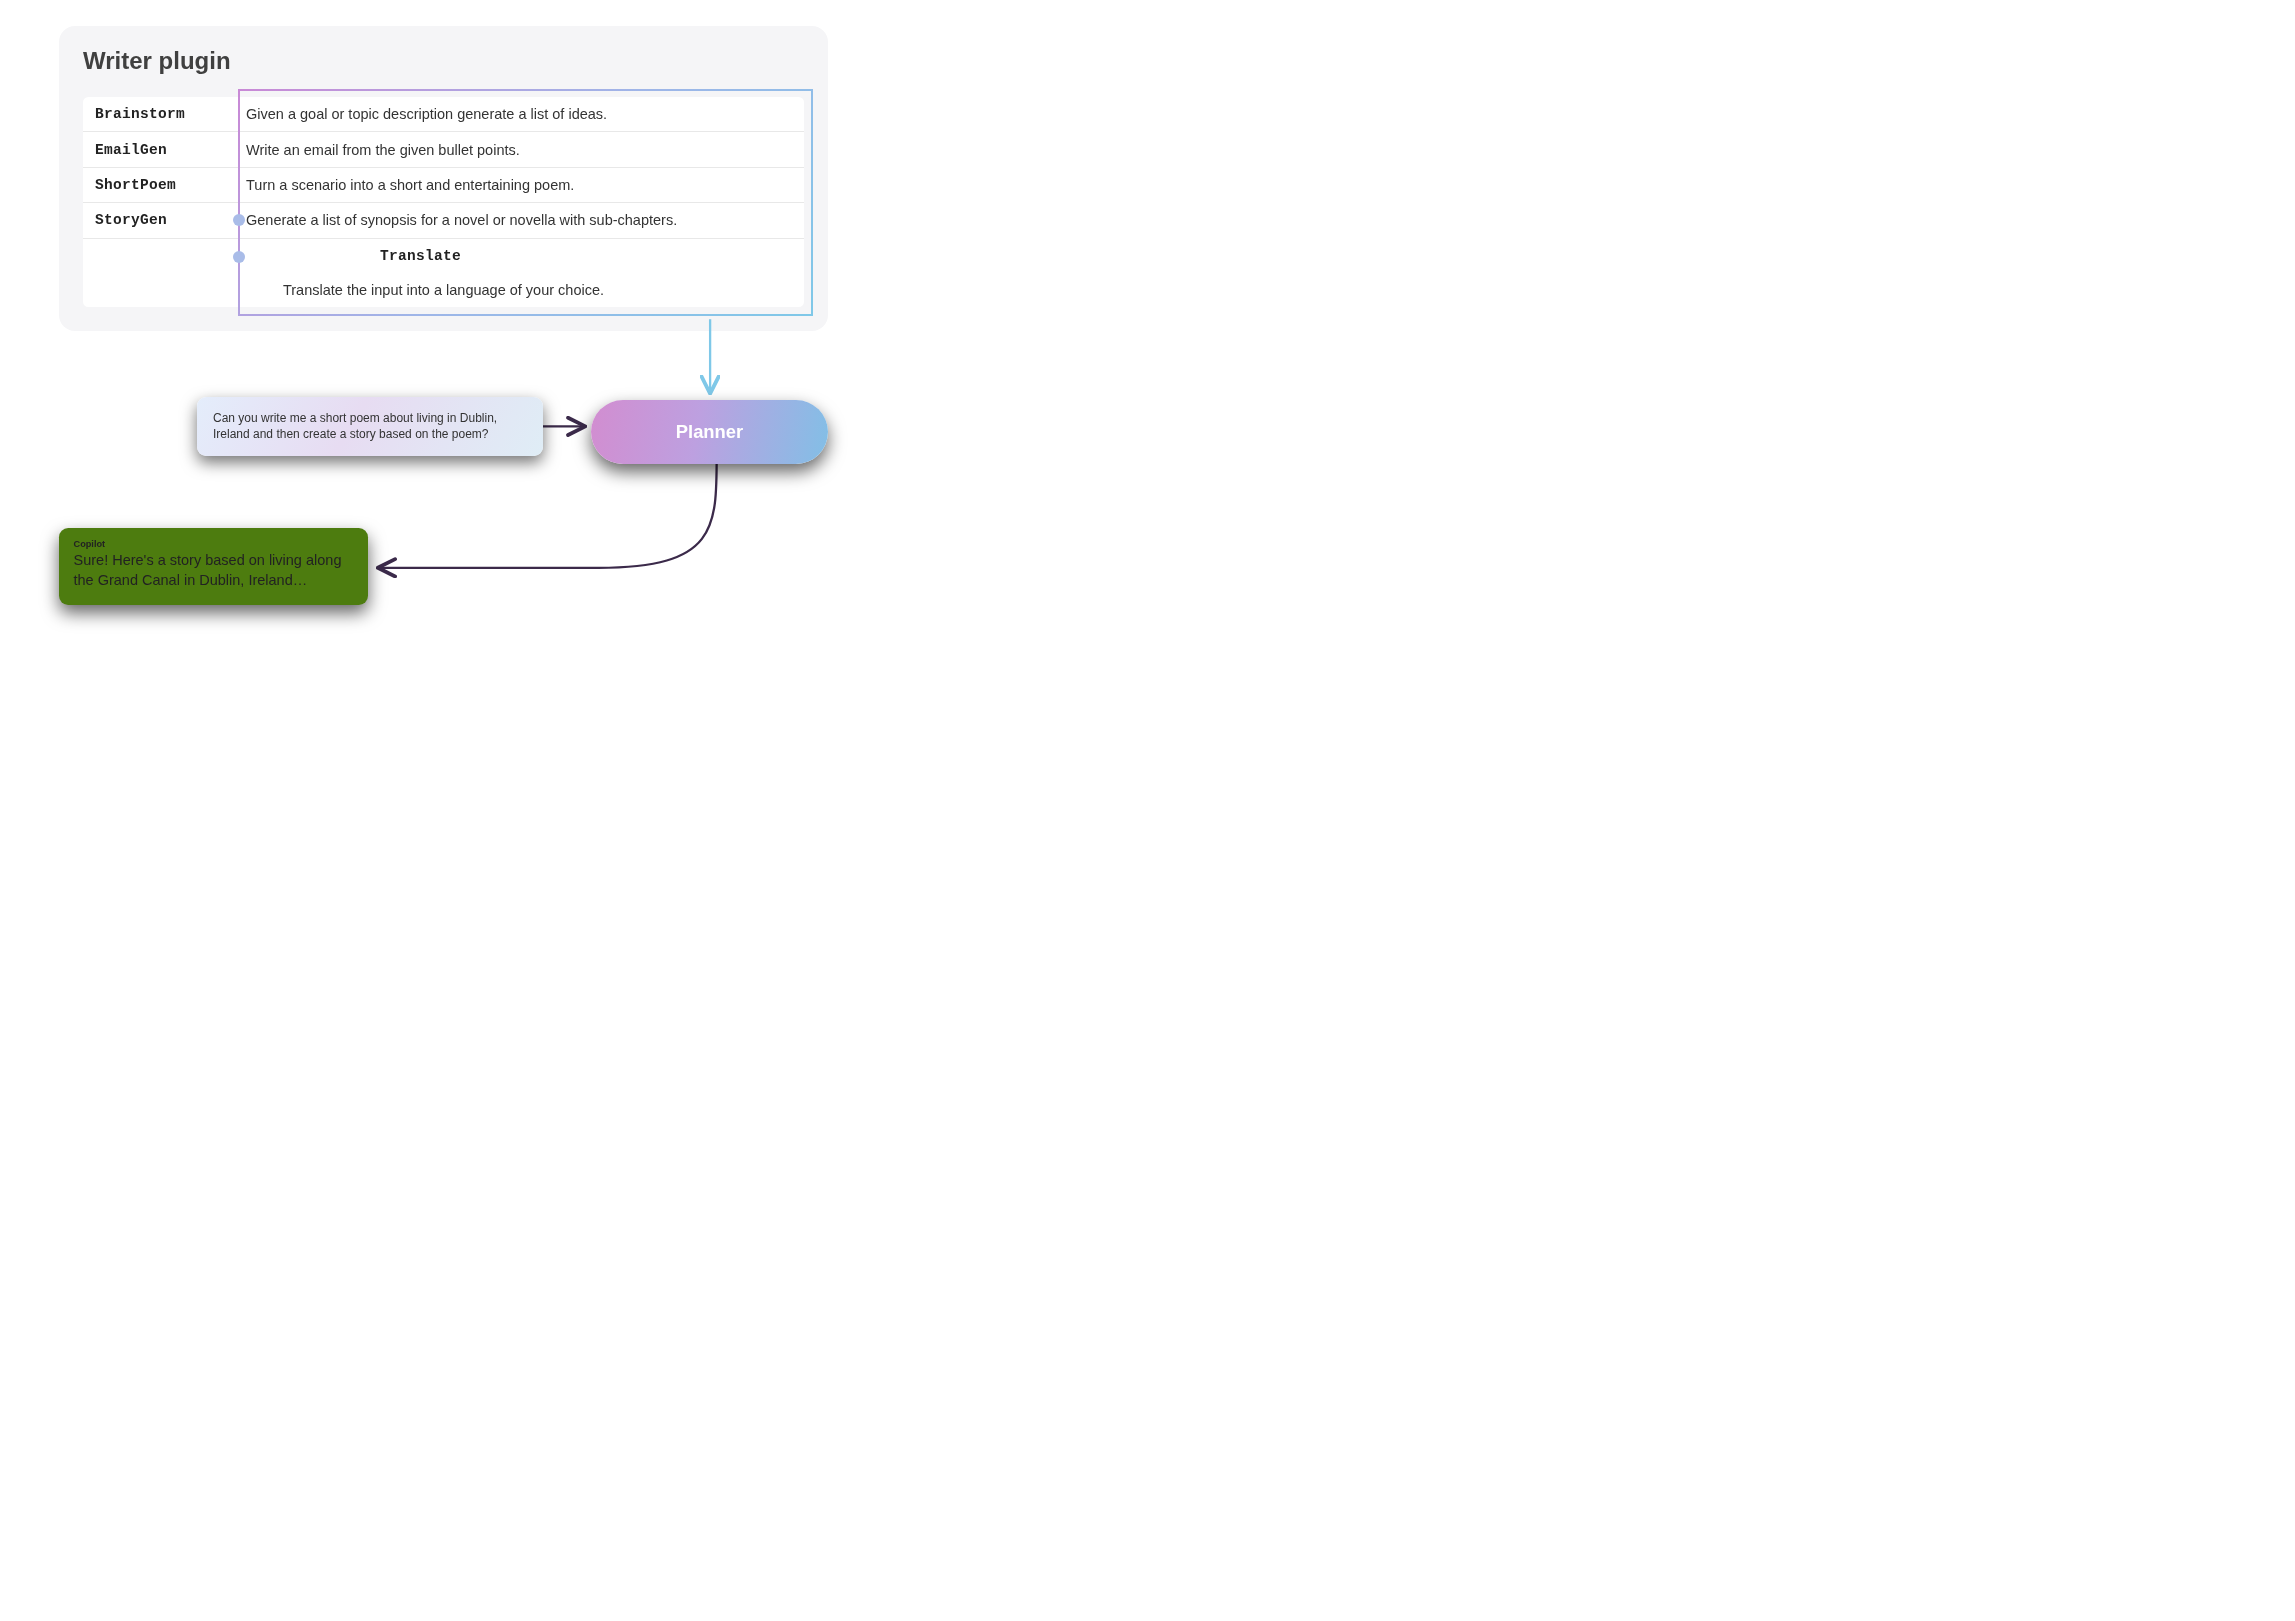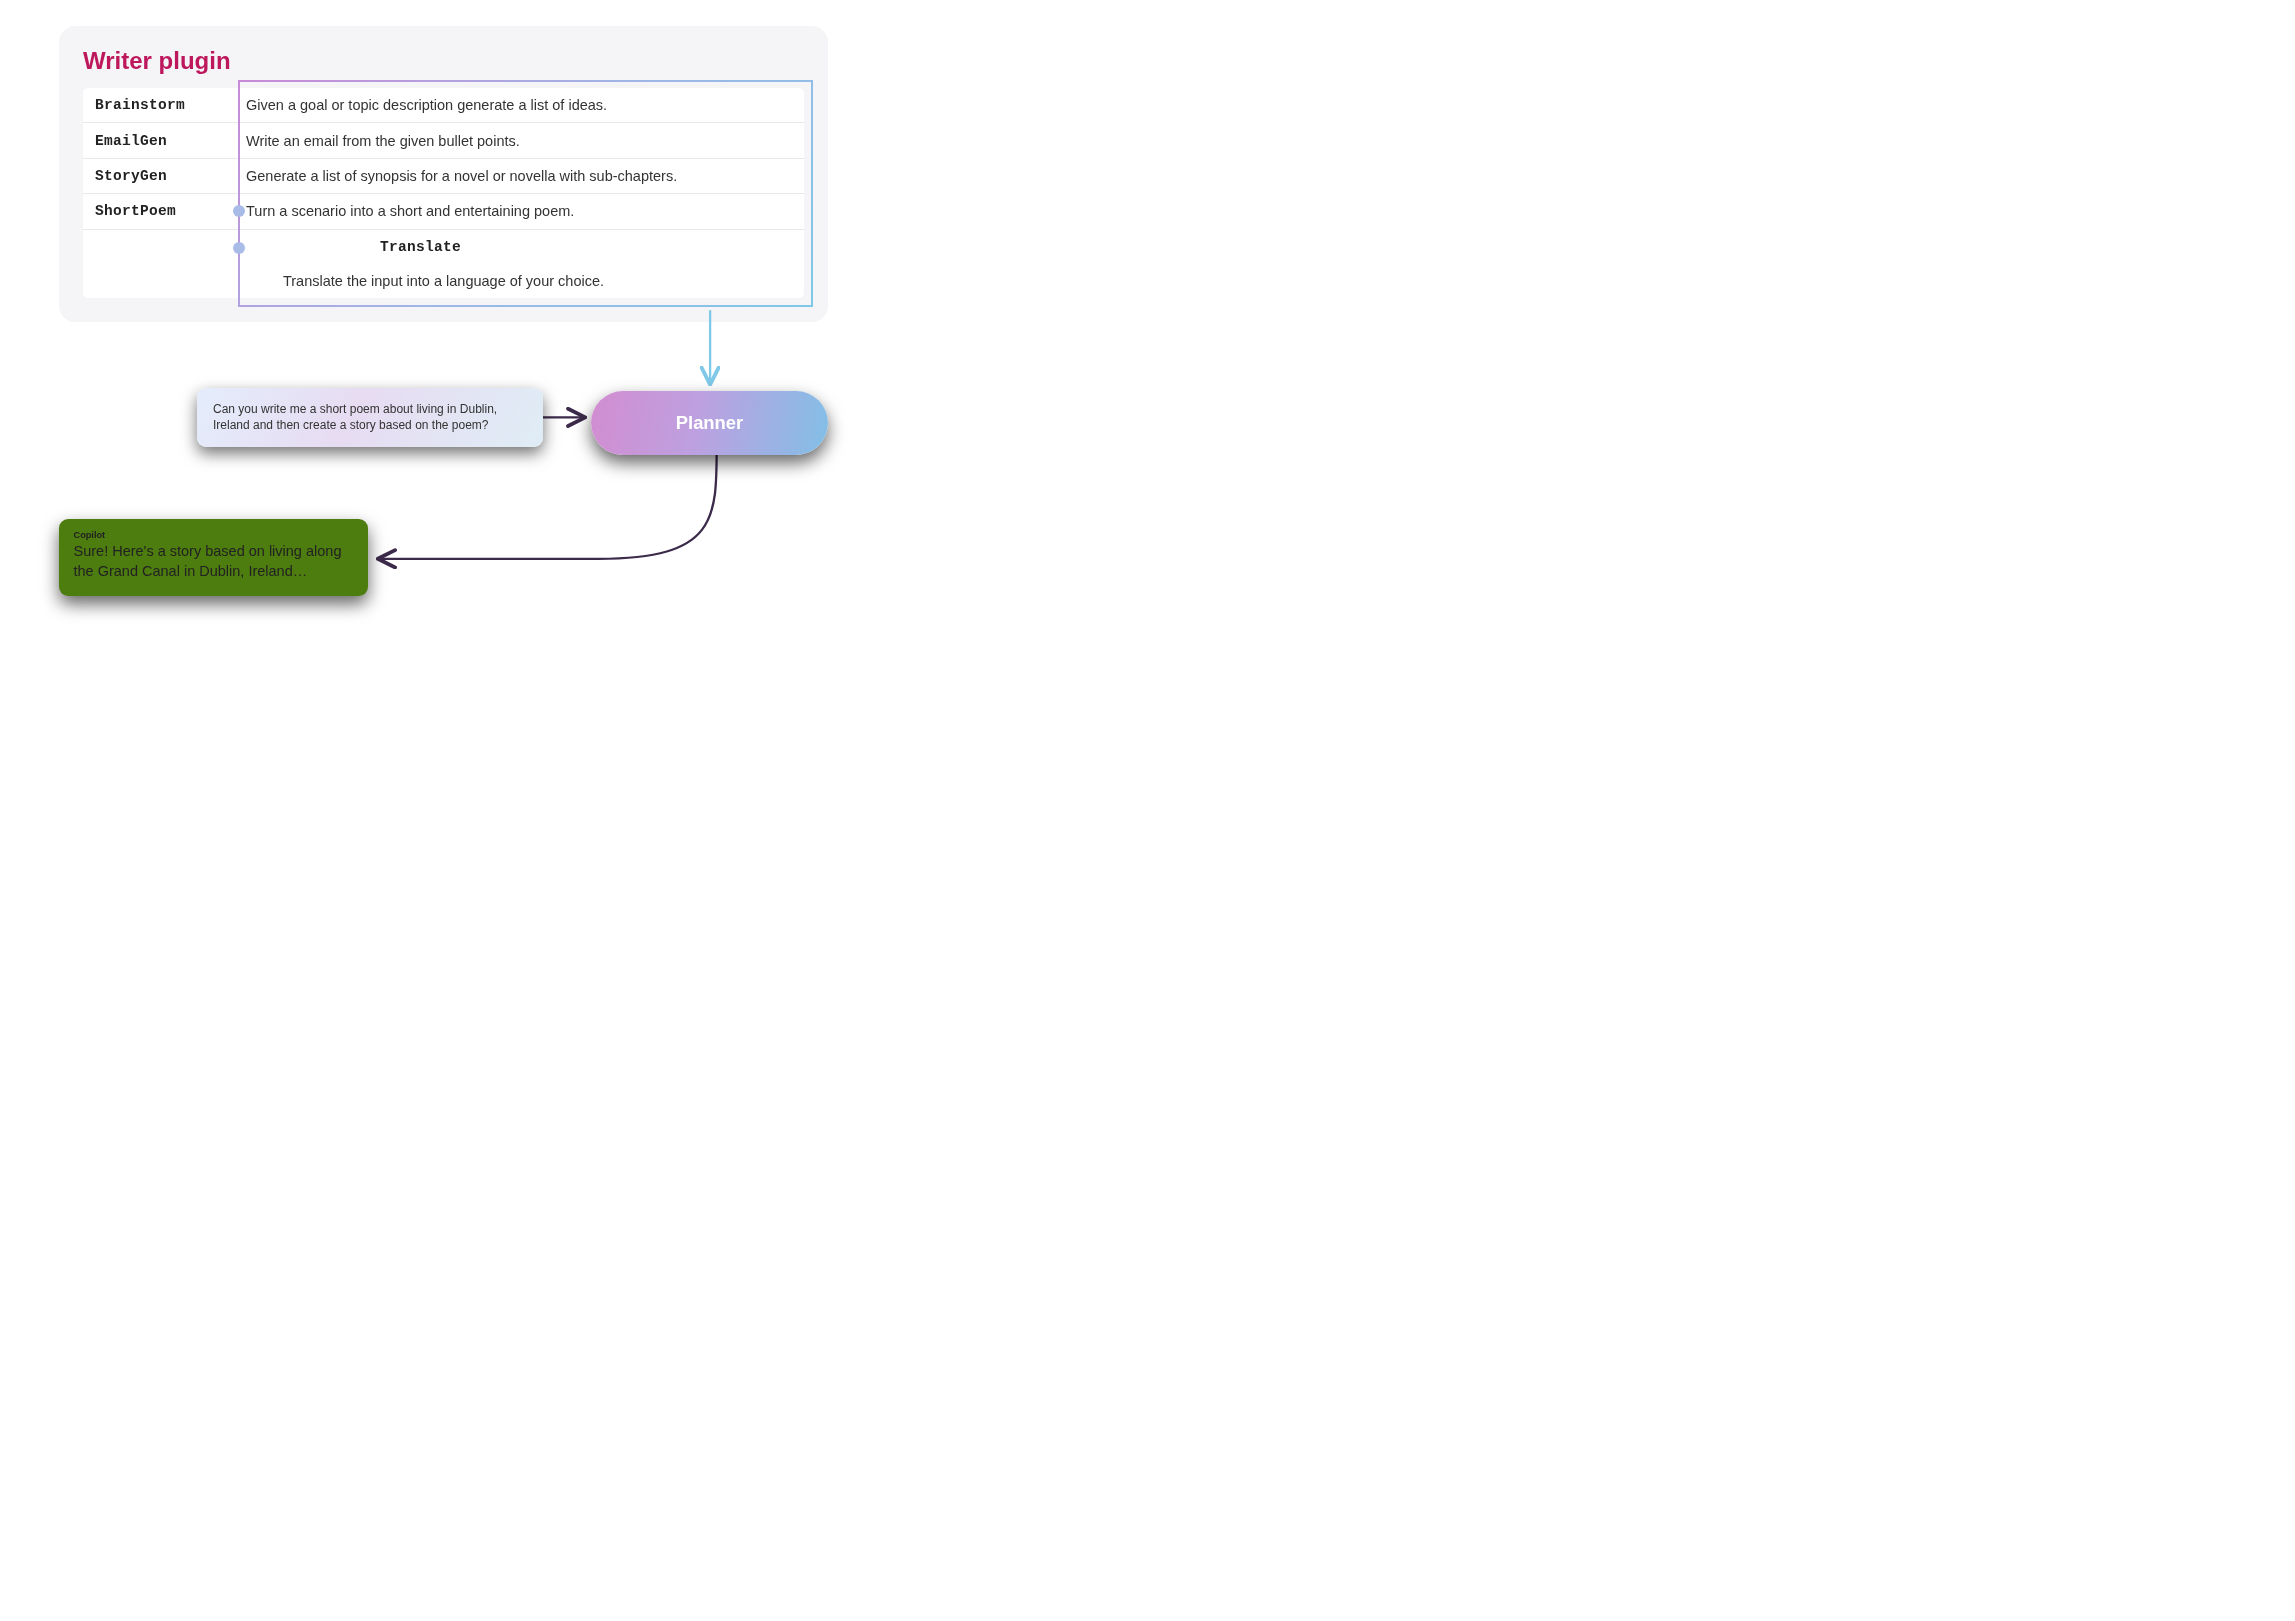--- a/index.html
+++ b/index.html
@@ -14,22 +14,22 @@
     background: #f5f5f7;
     border-radius: 16px;
     padding: 21px 24px 24px 24px;
     width: 769px;
     margin-left: 33px;
     position: relative;
   }
   .plugin-title {
     font-size: 24px;
     font-weight: 700;
-    color: #be185d;
-    margin-bottom: 13px;
+    color: #404040;
+    margin-bottom: 22px;
   }
   .table {
     background: #ffffff;
     border-radius: 5.3px;
     overflow: visible;
     position: relative;
   }
   .row {
     display: flex;
     border-bottom: 0.7px solid #e8e8e8;
@@ -164,26 +164,26 @@
 
     <div class="row">
       <div class="col-fn">Brainstorm</div>
       <div class="col-desc">Given a goal or topic description generate a list of ideas.</div>
     </div>
     <div class="row">
       <div class="col-fn">EmailGen</div>
       <div class="col-desc">Write an email from the given bullet points.</div>
     </div>
     <div class="row">
+      <div class="col-fn">ShortPoem</div>
+      <div class="col-desc">Turn a scenario into a short and entertaining poem.</div>
+    </div>
+    <div class="row">
       <div class="col-fn">StoryGen</div>
       <div class="col-desc">Generate a list of synopsis for a novel or novella with sub-chapters.</div>
-    </div>
-    <div class="row">
-      <div class="col-fn">ShortPoem</div>
-      <div class="col-desc">Turn a scenario into a short and entertaining poem.</div>
     </div>
     <div class="row">
       <div class="col-fn">Translate</div>
       <div class="col-desc">Translate the input into a language of your choice.</div>
     </div>
   </div>
 </div>
 
 <div class="stage">
 

